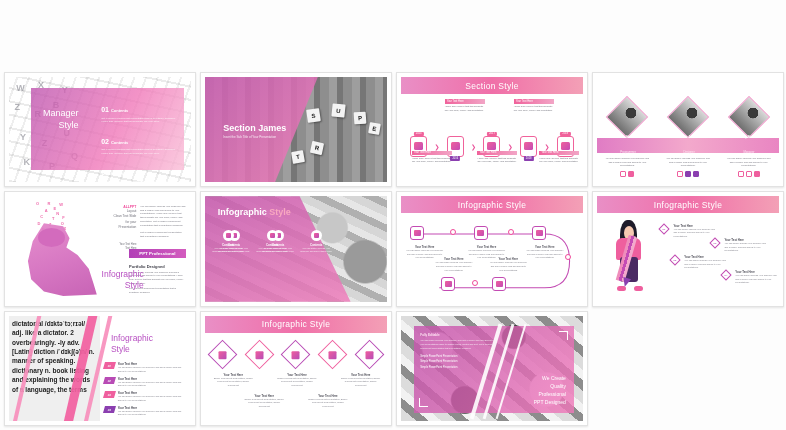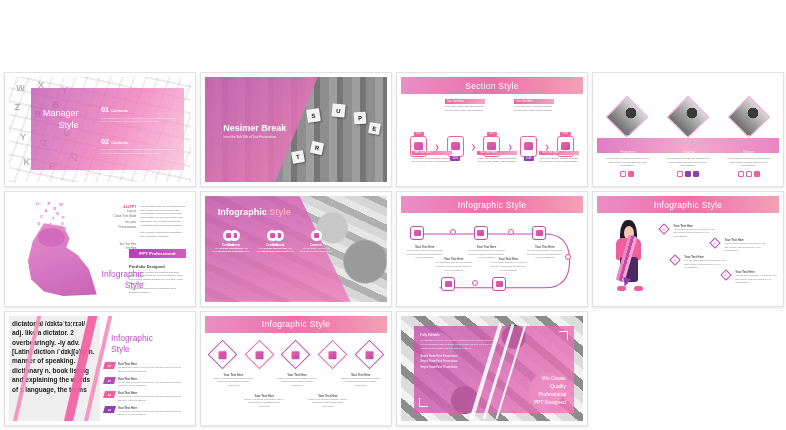--- a/index.html
+++ b/index.html
@@ -395,21 +395,21 @@
         <div class="s3-tiles">
           <i style="left:56%;top:30%;width:13px;height:13px;transform:rotate(-8deg)">S</i>
           <i style="left:70%;top:26%;width:13px;height:13px;transform:rotate(6deg)">U</i>
           <i style="left:82%;top:33%;width:12px;height:12px;transform:rotate(-4deg)">P</i>
           <i style="left:90%;top:44%;width:11px;height:11px;transform:rotate(10deg)">E</i>
           <i style="left:58%;top:62%;width:12px;height:12px;transform:rotate(12deg)">R</i>
           <i style="left:48%;top:70%;width:12px;height:12px;transform:rotate(-10deg)">T</i>
         </div>
         <div class="s3-wedge"></div>
         <div class="s3-txt">
-          <div class="t">Nesimer Break</div>
+          <div class="t">Section James</div>
           <div class="s">Insert the Sub Title of Your Presentation</div>
         </div>
       </div>
     </div>
 
     <div class="slide">
       <div class="inner">
         <div class="hdr">
           <span>Section Style</span>
         </div>

